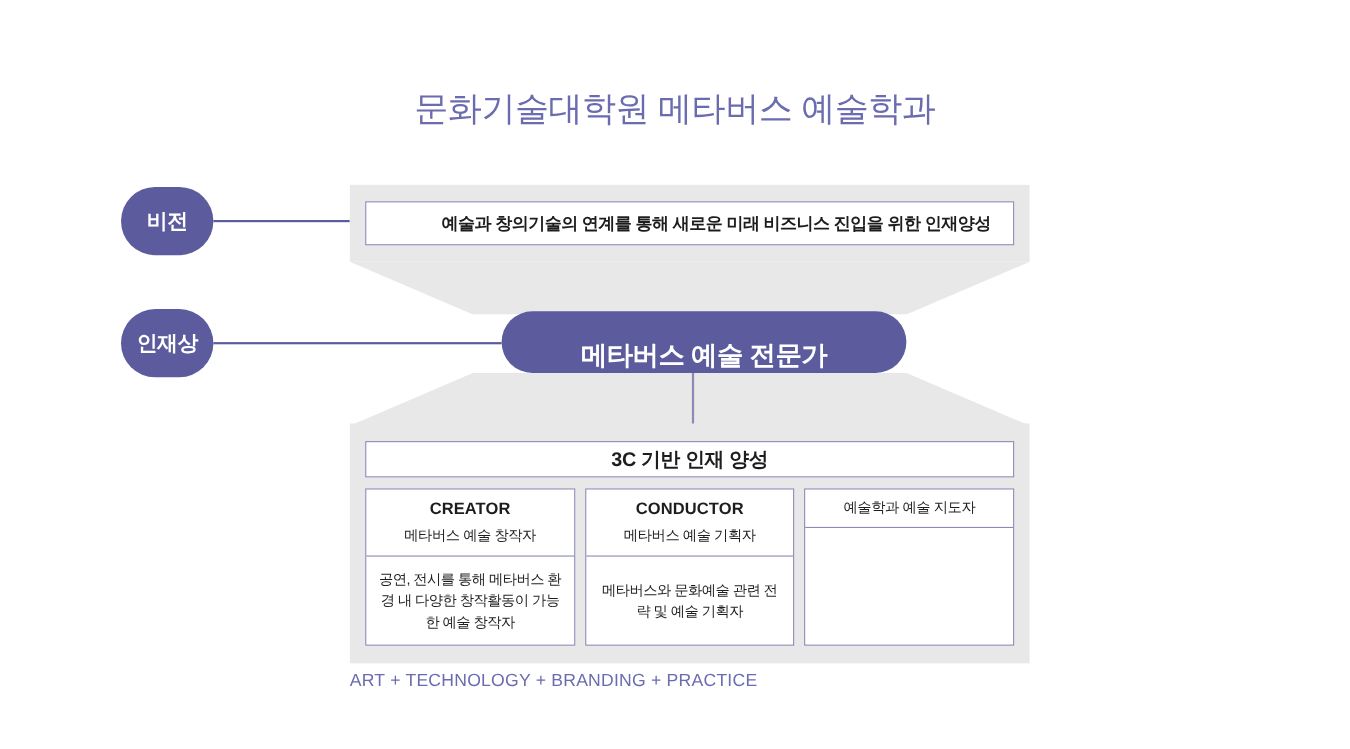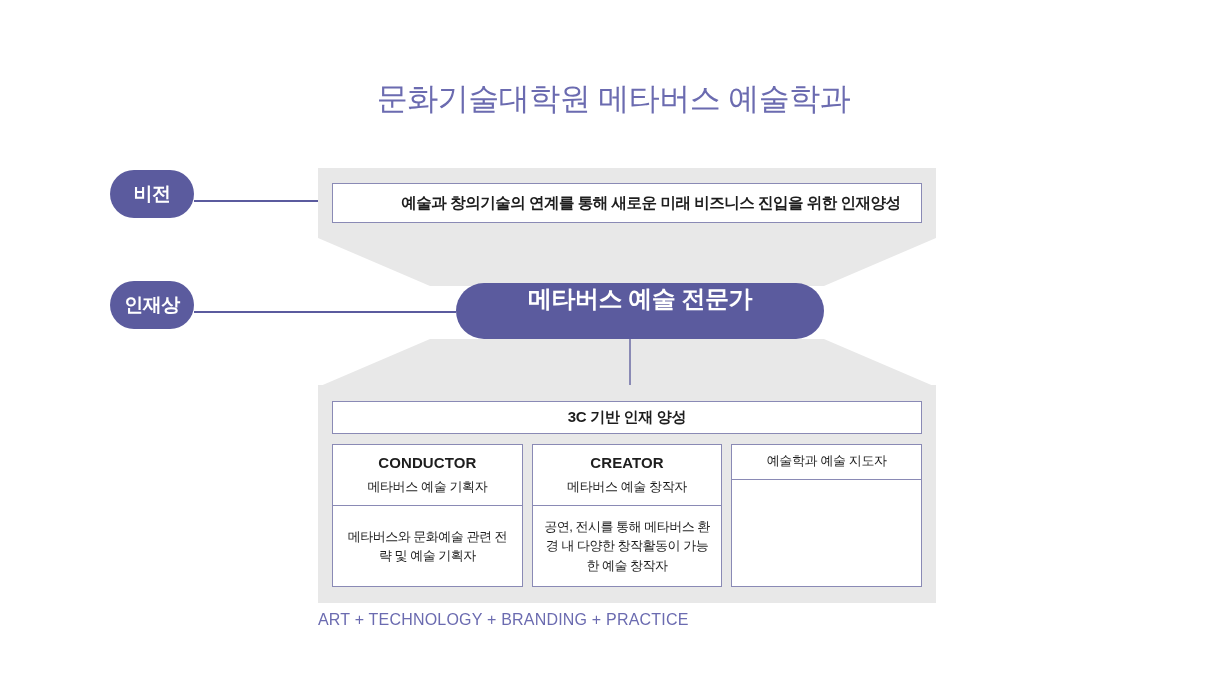--- a/index.html
+++ b/index.html
@@ -27,21 +27,21 @@
     font-size: 31px;
     font-weight: normal;
     color: #6b6bb0;
     letter-spacing: -0.5px;
   }
 
   
   .pill {
     position: absolute;
     width: 84px;
-    height: 48px;
+    height: 62px;
     border-radius: 31px / 31px;
     background: #5b5b9e;
     color: #ffffff;
     font-size: 19px;
     font-weight: bold;
     display: flex;
     align-items: center;
     justify-content: center;
     letter-spacing: -0.5px;
   }
@@ -98,21 +98,21 @@
   #talent-box {
     position: absolute;
     left: 456px;
     top: 283px;
     width: 368px;
     height: 56px;
     border-radius: 28px;
     background: #5b5b9e;
     color: #ffffff;
     display: flex;
-    align-items: flex-start;
+    align-items: flex-end;
     justify-content: center;
     font-size: 24px;
     font-weight: bold;
     letter-spacing: -0.5px;
   }
 
   
   #funnel-bottom {
     position: absolute;
     left: 318px;
@@ -145,21 +145,21 @@
     left: 332px;
     top: 401px;
     width: 590px;
     height: 33px;
     background: #ffffff;
     border: 1px solid #8a8ab5;
     box-sizing: border-box;
     display: flex;
     align-items: center;
     justify-content: center;
-    font-size: 15px;
+    font-size: 18px;
     font-weight: bold;
     color: #1d1d1d;
     letter-spacing: -0.3px;
   }
 
   
   #cards {
     position: absolute;
     left: 332px;
     top: 444px;
@@ -254,35 +254,35 @@
   <polygon points="112,0 506,0 618,48 0,48" fill="#e8e8e8"></polygon>
 </svg>
 <div id="talent-connector"></div>
 
 <div id="threec-band"></div>
 <div id="threec-title">
   <span>3C 기반 인재 양성</span>
 </div>
 
 <div id="cards">
+
+  <div class="card">
+    <div class="card-head">CREATOR</div>
+    <div class="card-sub">메타버스 예술 창작자</div>
+    <div class="card-divider"></div>
+    <div class="card-body">공연, 전시를 통해 메타버스 환경 내 다양한 창작활동이 가능한 예술 창작자</div>
+  </div>
 
   <div class="card">
     <div class="card-head">CONDUCTOR</div>
     <div class="card-sub">메타버스 예술 기획자</div>
     <div class="card-divider"></div>
     <div class="card-body">메타버스와 문화예술 관련 전략 및 예술 기획자</div>
   </div>
 
   <div class="card">
-    <div class="card-head">CREATOR</div>
-    <div class="card-sub">메타버스 예술 창작자</div>
-    <div class="card-divider"></div>
-    <div class="card-body">공연, 전시를 통해 메타버스 환경 내 다양한 창작활동이 가능한 예술 창작자</div>
-  </div>
-
-  <div class="card">
     <div class="card-sub">예술학과 예술 지도자</div>
     <div class="card-divider"></div>
   </div>
 
 </div>
 
 <div id="footer-tagline">ART + TECHNOLOGY + BRANDING + PRACTICE</div>
 
 </body></html>

